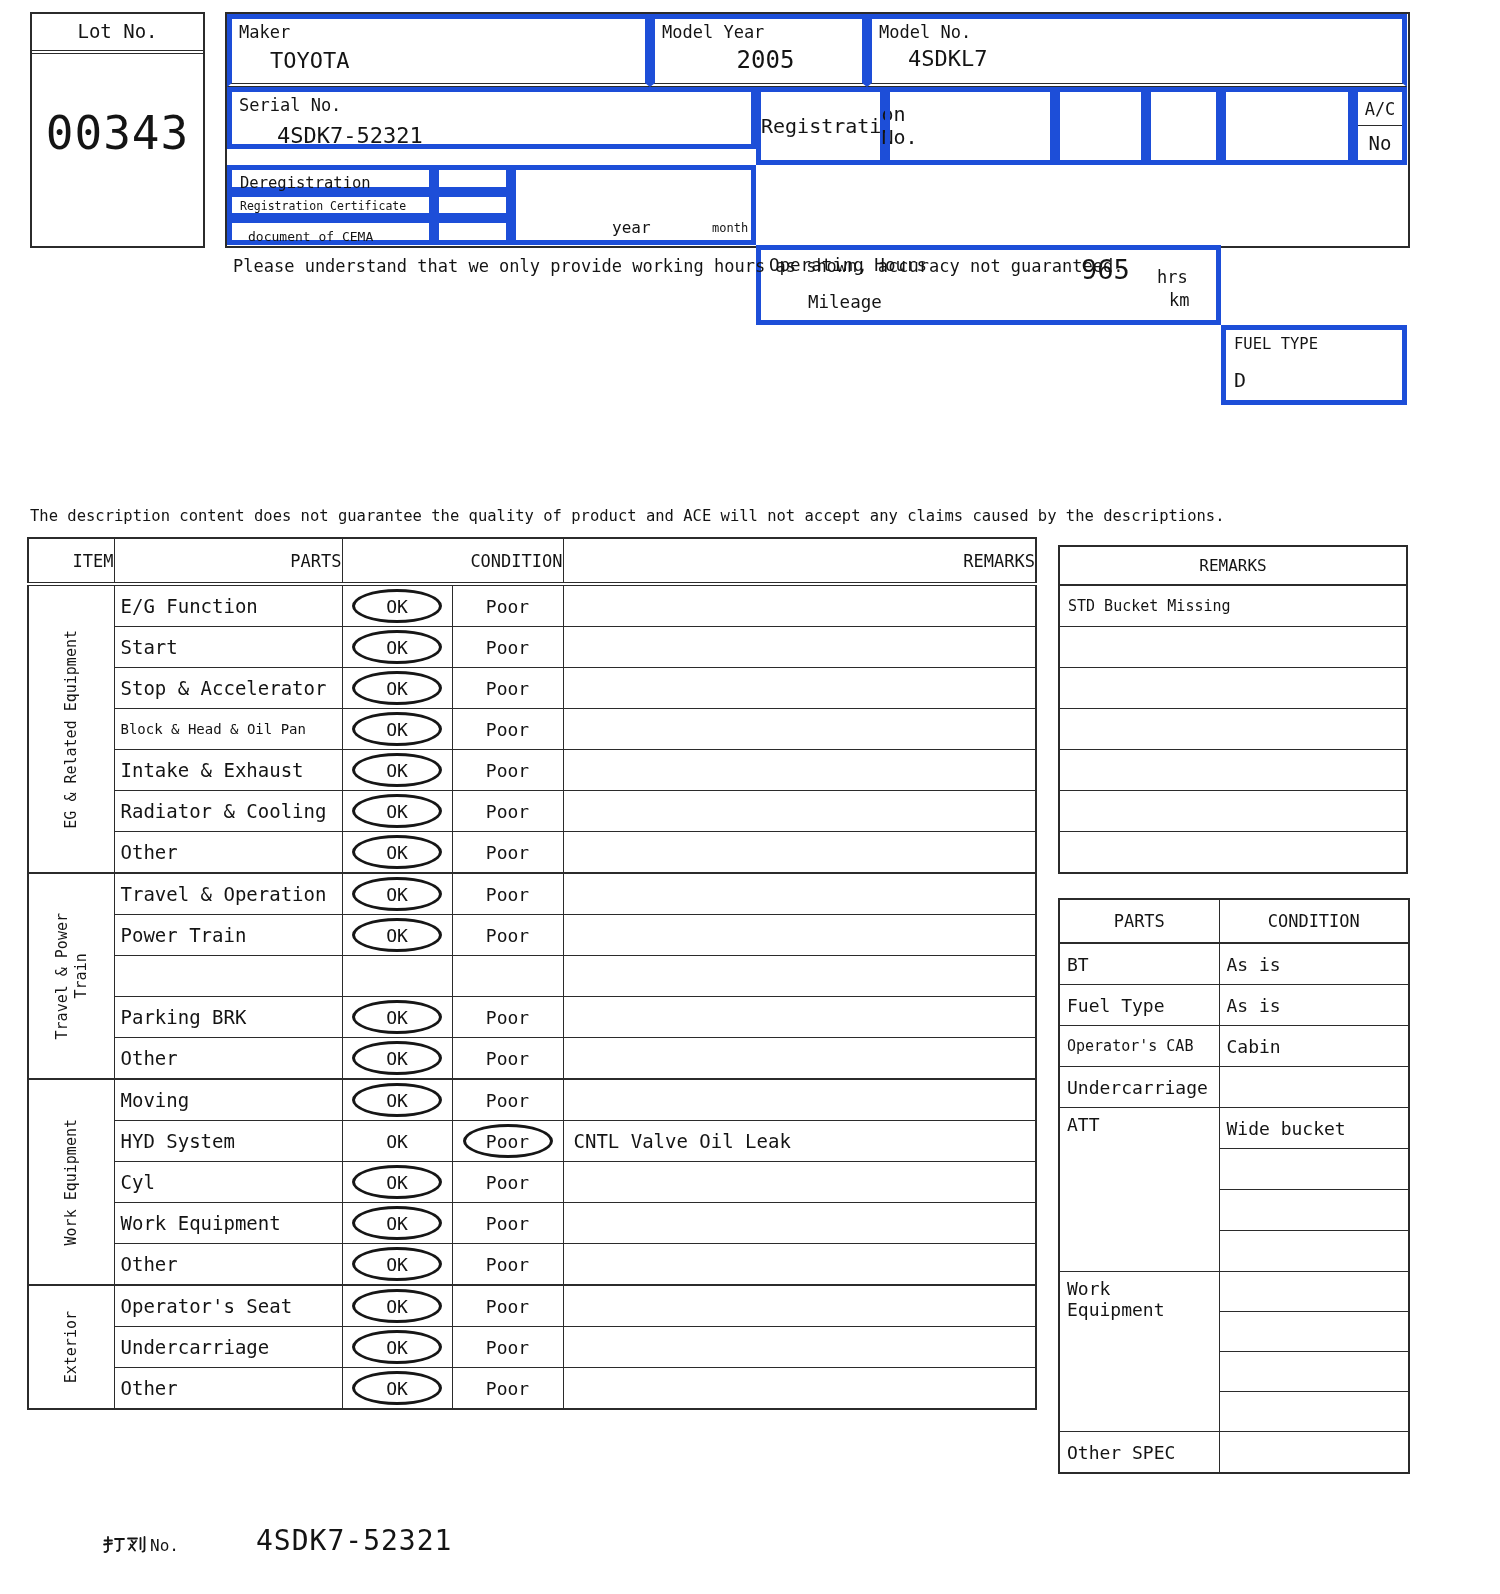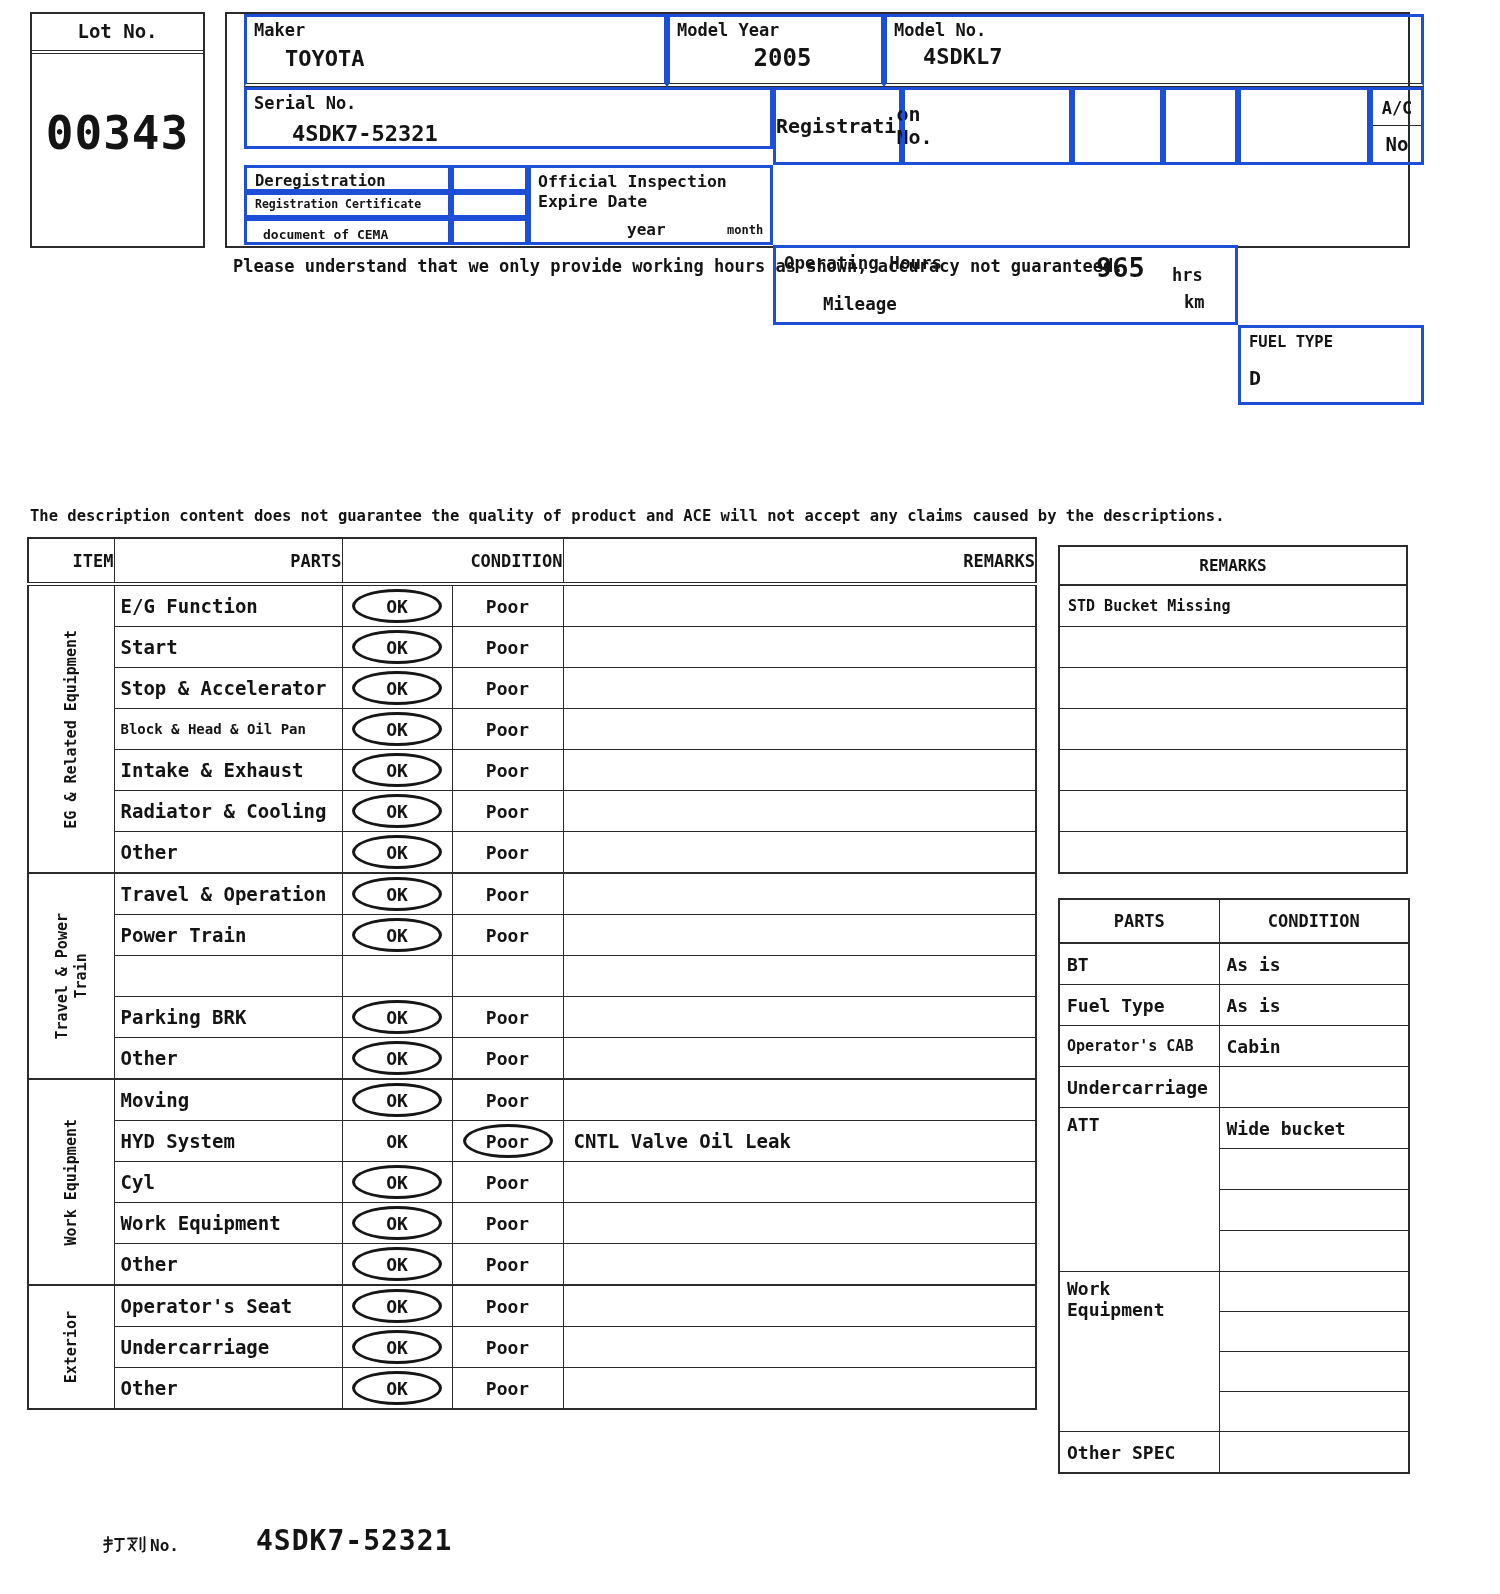--- a/index.html
+++ b/index.html
@@ -1,22 +1,22 @@
 <!DOCTYPE html>
 <html><head>
 <meta charset="utf-8">
 <style>
   html,body{margin:0;padding:0;}
   body{
     width:1500px;height:1594px;position:relative;background:#ffffff;
     font-family:"DejaVu Sans Mono","Liberation Mono",monospace;
     color:#141414;
   }
-  .abs{position:absolute;box-sizing:border-box;font-weight:bold;}
-  .tc{position:absolute;box-sizing:border-box;border:3px solid #1d4ed8;margin-left:17px;}
+  .abs{position:absolute;box-sizing:border-box;}
+  .tc{position:absolute;box-sizing:border-box;border:5px solid #1d4ed8;}
   .lbl{display:block;font-size:17px;padding:3px 0 0 7px;}
   .val{display:block;font-size:22px;}
 
   
   #lotbox{left:30px;top:12px;width:175px;height:236px;border:2.5px solid #2b2b2b;}
   #lotbox .lot-hdr{height:36px;border-bottom:4px double #2b2b2b;text-align:center;
     font-size:19px;line-height:34px;}
   #lotbox .lot-val{display:block;text-align:center;font-size:46px;margin-top:52px;letter-spacing:1px;}
 
   
@@ -132,24 +132,20 @@
   <div class="tc" style="left:0;top:178px;width:207px;height:26px;">
     <span class="sublbl tiny">Registration Certificate</span>
   </div>
   <div class="tc" style="left:207px;top:178px;width:77px;height:26px;"></div>
   <div class="tc" style="left:0;top:204px;width:207px;height:27px;">
     <span class="sublbl small" style="padding-left:16px;">document of CEMA</span>
   </div>
   <div class="tc" style="left:207px;top:204px;width:77px;height:27px;"></div>
 
   <div class="tc cell-rel" style="left:284px;top:151px;width:245px;height:80px;">
-    <div class="insp-lines">
-      <span style="display:block;">Official Inspection</span>
-      <span style="display:block;">Expire Date</span>
-    </div>
     <span class="abs" style="left:96px;bottom:3px;font-size:16px;">year</span>
     <span class="abs" style="left:196px;bottom:5px;font-size:12px;">month</span>
   </div>
   <div class="tc cell-rel" style="left:529px;top:151px;width:465px;height:80px;">
     <span class="abs" style="left:8px;top:5px;font-size:17.5px;">Operating Hours</span>
     <span class="abs" style="left:320px;top:4px;font-size:27px;">965</span>
     <span class="abs" style="left:396px;top:17px;font-size:17px;">hrs</span>
     <span class="abs" style="left:8px;bottom:8px;font-size:17.5px;padding-left:39px;">Mileage</span>
     <span class="abs" style="left:408px;bottom:10px;font-size:17px;">km</span>
   </div>

